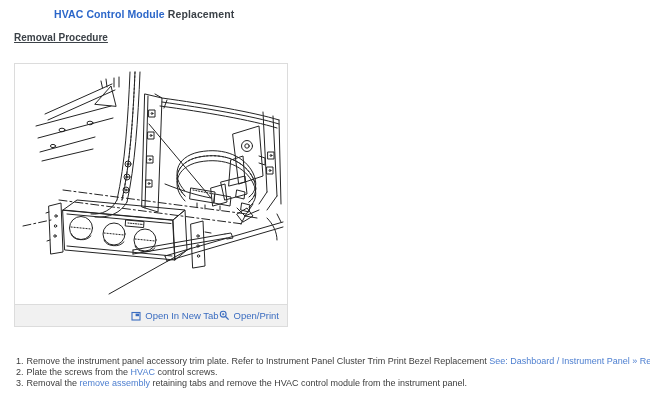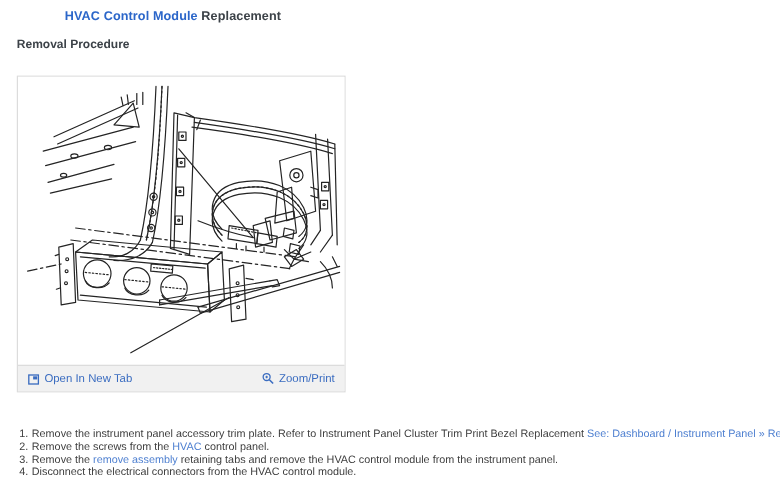--- a/index.html
+++ b/index.html
@@ -19,33 +19,33 @@
     -webkit-font-smoothing:antialiased;
   }
   .page-title{
     position:absolute;left:14px;top:8px;
     font-size:10.5px;font-weight:bold;color:var(--heading-text);
     letter-spacing:.1px;white-space:nowrap;margin-left:40px;
   }
   .page-title .link-part{color:var(--title-link);cursor:pointer;}
   .subtitle{
     position:absolute;left:14px;top:32px;
-    font-size:10px;font-weight:bold;color:var(--heading-text);
+    font-size:10px;font-weight:bold;color:var(--heading-text);text-decoration:underline;
   }
   .figure-frame{
     position:absolute;left:14px;top:63px;width:274px;height:264px;
     border:1px solid var(--frame-border);background:#fff;
     display:flex;flex-direction:column;
   }
   .figure-canvas{flex:1;overflow:hidden;background:#fff;}
   .figure-canvas svg{display:block;width:100%;height:100%;}
   .figure-toolbar{
     height:22px;background:var(--toolbar-bg);
     border-top:1px solid var(--frame-border);
-    display:flex;align-items:center;justify-content:space-between;
+    display:flex;align-items:center;justify-content:flex-end;
     padding:0 8px;font-size:9.5px;
   }
   .toolbar-link{
     color:var(--toolbar-link);text-decoration:none;cursor:pointer;
     display:inline-flex;align-items:center;gap:4px;
   }
   .toolbar-link svg{display:block;}
   .steps{
     position:absolute;left:16px;top:356px;right:4px;
     font-size:9px;color:var(--body-text);line-height:10.8px;
@@ -223,31 +223,28 @@
       </svg>
       <span>Open In New Tab</span>
     </a>
     <a class="toolbar-link">
       <svg width="11" height="11" viewBox="0 0 11 11">
         <circle cx="4.2" cy="4.2" r="2.9" fill="none" stroke="#3a6cc0" stroke-width="1.1"></circle>
         <line x1="6.5" y1="6.5" x2="9.6" y2="9.6" stroke="#3a6cc0" stroke-width="1.3"></line>
         <line x1="4.2" y1="3.1" x2="4.2" y2="5.3" stroke="#3a6cc0" stroke-width="0.9"></line>
         <line x1="3.1" y1="4.2" x2="5.3" y2="4.2" stroke="#3a6cc0" stroke-width="0.9"></line>
       </svg>
-      <span>Zoom/Print</span>
+      <span>Open/Print</span>
     </a>
   </div>
 </div>
 
 <div class="steps">
   <div class="step">
     <span class="num">1.</span><span>Remove the instrument panel accessory trim plate. Refer to Instrument Panel Cluster Trim Print Bezel Replacement </span><span class="lnk">See: Dashboard / Instrument Panel » Removal and Replacement.</span>
   </div>
   <div class="step">
-    <span class="num">2.</span><span>Remove the screws from the </span><span class="lnk">HVAC</span><span> control panel.</span>
+    <span class="num">2.</span><span>Plate the screws from the </span><span class="lnk">HVAC</span><span> control screws.</span>
   </div>
   <div class="step">
-    <span class="num">3.</span><span>Remove the </span><span class="lnk">remove assembly</span><span> retaining tabs and remove the HVAC control module from the instrument panel.</span>
-  </div>
-  <div class="step">
-    <span class="num">4.</span><span>Disconnect the electrical connectors from the HVAC control module.</span>
+    <span class="num">3.</span><span>Removal the </span><span class="lnk">remove assembly</span><span> retaining tabs and remove the HVAC control module from the instrument panel.</span>
   </div>
 </div>
 
 </body></html>

